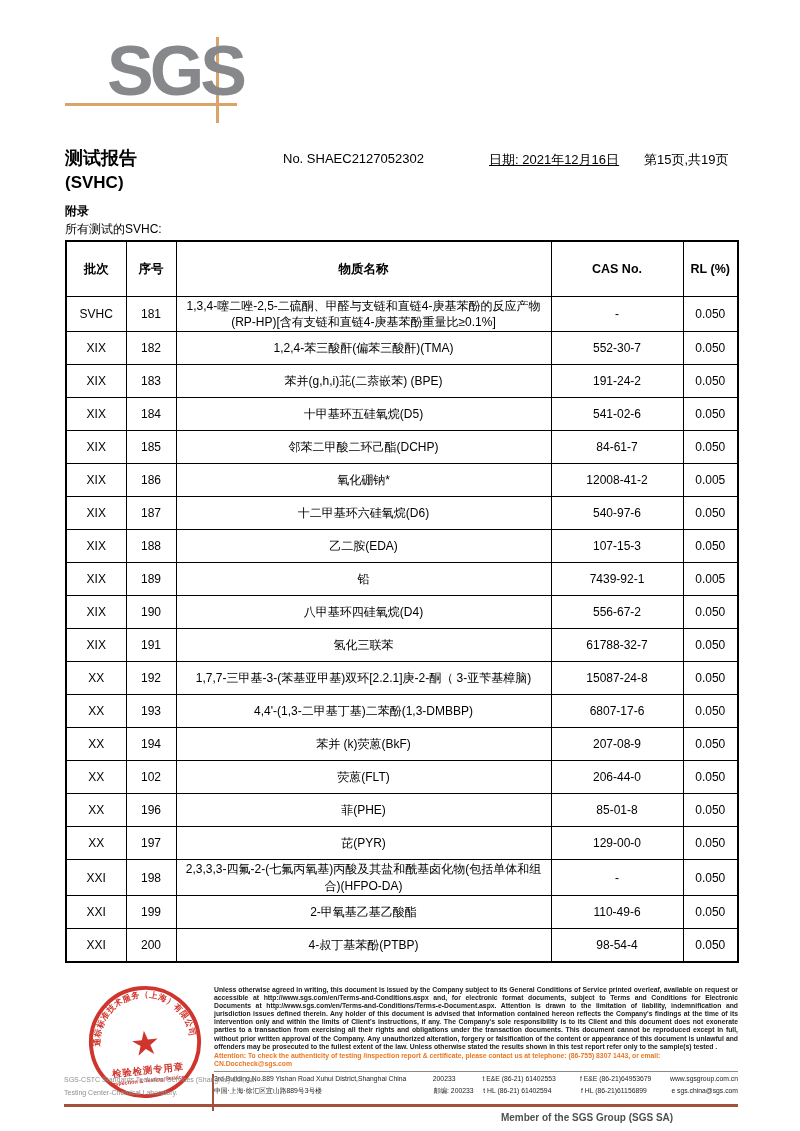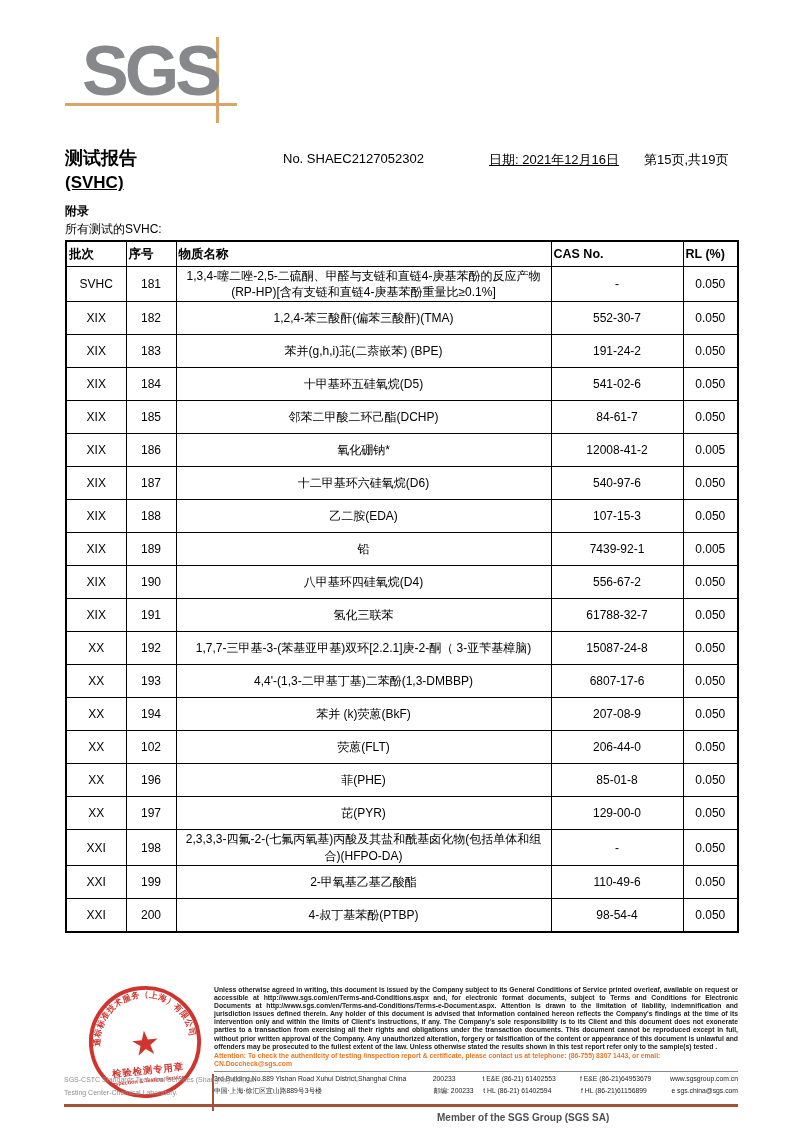--- a/index.html
+++ b/index.html
@@ -1,38 +1,38 @@
 <!DOCTYPE html>
 <html><head>
 <meta charset="utf-8">
 <style>
   html,body { margin:0; padding:0; background:#ffffff; }
   .page { position:relative; width:800px; height:1131px; background:#fff;
           font-family:"Liberation Sans","DejaVu Sans",sans-serif; color:#000; overflow:hidden; }
 
   
-  .logo-text { position:absolute; left:82px; top:40px; font-size:70px; font-weight:bold;
+  .logo-text { position:absolute; left:107px; top:40px; font-size:70px; font-weight:bold;
                color:#86888b; letter-spacing:-4px; line-height:62px; }
   .logo-hline { position:absolute; left:65px; top:103px; width:172px; height:3px; background:#d9a36a; }
   .logo-vline { position:absolute; left:216px; top:37px; width:3px; height:86px; background:#d9a36a; }
 
   
   .title1   { position:absolute; left:65px;  top:146px; font-size:18px; font-weight:bold; }
-  .title2   { position:absolute; left:65px;  top:173px; font-size:17px; font-weight:bold;text-decoration:underline; }
+  .title2   { position:absolute; left:65px;  top:173px; font-size:17px; font-weight:bold; }
   .report-no{ position:absolute; left:283px; top:151px; font-size:13px; }
   .date-label{ position:absolute; left:489px; top:151px; font-size:13px;text-decoration:underline; }
   .page-info{ position:absolute; left:644px; top:151px; font-size:13px; }
   .appendix { position:absolute; left:65px;  top:203px; font-size:12px; font-weight:bold; }
   .subtitle { position:absolute; left:65px;  top:221px; font-size:12px; font-weight:normal; }
 
   
   .svhc-table { position:absolute; left:65px; top:240px; width:672px; border-collapse:collapse;
                 table-layout:fixed; border:2px solid #000; }
   .svhc-table th { border:1px solid #000; font-size:12.5px; font-weight:bold; height:22px;
-                   padding:1px 2px; text-align:left; }
+                   padding:16px 2px; text-align:center; }
   .svhc-table td { border:1px solid #000; font-size:12px; height:30px; padding:1px 4px; }
   .svhc-table td.c   { text-align:center; }
   .svhc-table td.sub { text-align:center; line-height:1.35; }
 
   
   .stamp { position:absolute; left:86px; top:983px; width:118px; height:118px;
            transform:rotate(-6deg); opacity:.92; }
   .company-line1 { position:absolute; left:64px; top:1076px; width:220px; font-size:7px;
                    color:#8f8f8f; z-index:3; }
   .company-line2 { position:absolute; left:64px; top:1089px; width:220px; font-size:7px;
@@ -45,21 +45,21 @@
   .addr-block { border-top:1px solid #8a8a8a; margin-top:3px; padding-top:1px; }
   .addr-row { display:flex; font-size:6.8px; line-height:12px; color:#222; white-space:nowrap; }
   .addr-row .a { width:238px; overflow:hidden; }
   .addr-row .p { width:54px; }
   .addr-row .t { width:106px; }
   .addr-row .f { width:98px; }
   .addr-row .w { flex:1; }
 
   .bottom-rule { position:absolute; left:64px; top:1104px; width:674px; height:3px; background:#a5503a; }
   .vert-rule   { position:absolute; left:212px; top:1074px; width:2px; height:37px; background:#a5503a; }
-  .member { position:absolute; left:437px; top:1112px; width:300px; text-align:left;
+  .member { position:absolute; left:437px; top:1112px; width:300px; text-align:center;
             font-size:10px; font-weight:bold; color:#4f5052; }
 </style>
 </head>
 <body>
 
 <div class="page">
 
   <div>
     <div class="logo-hline"></div>
     <div class="logo-vline"></div>

